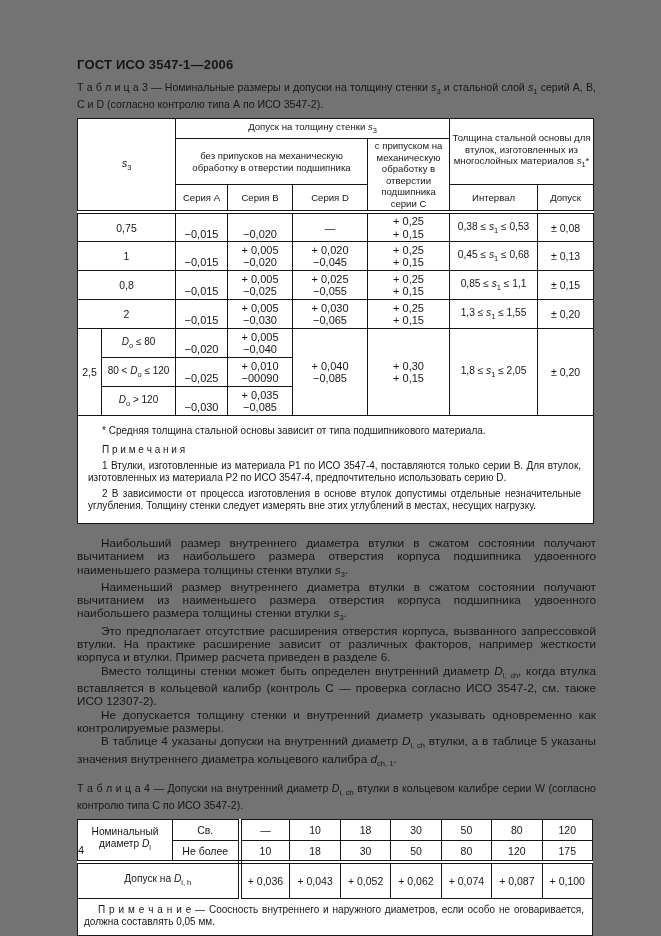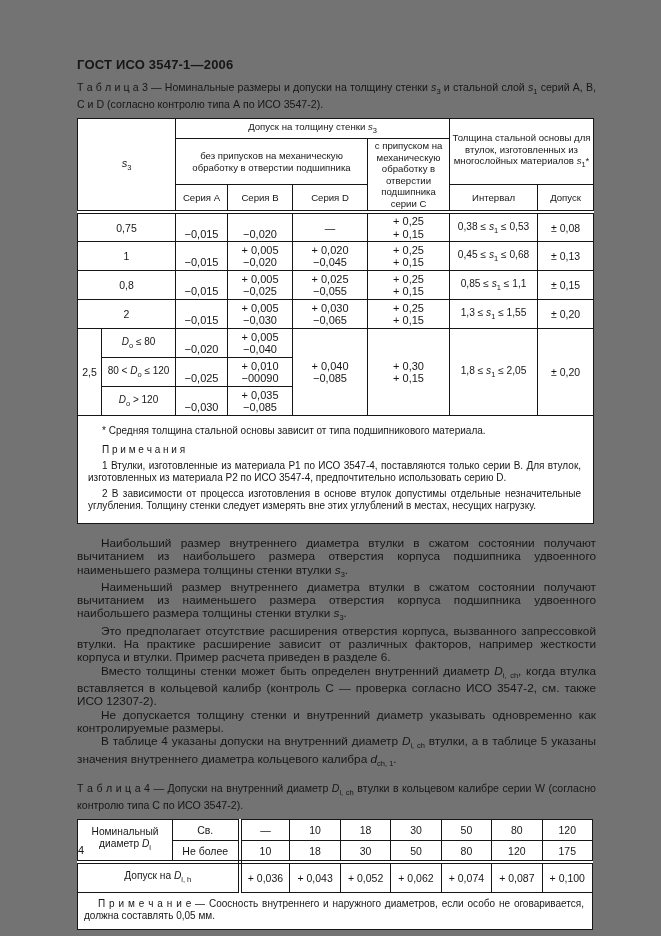--- a/index.html
+++ b/index.html
@@ -32,21 +32,21 @@
   .notes-cell{text-align:left !important;padding:5px 8px 7px 6px !important;font-size:10px;line-height:12px;}
   .notes-cell p{margin:4px;text-indent:14px;text-align:justify;}
   .notes-cell p.sp{margin-top:7px;}
 
   .body{margin-top:13px;}
   .body p{margin:0;text-indent:24px;text-align:justify;font-size:11.8px;line-height:13.2px;}
 
   .t4{margin-top:7px;}
   .t4 td{border:1px solid #161616;text-align:center;vertical-align:middle;padding:1px 2px;font-size:10.5px;overflow:hidden;}
   .t4 tr.r{height:21px;}
-  .t4 tr.rt{height:31px;}
+  .t4 tr.rt{height:37px;}
   .dvr{border-right:4px double #161616 !important;margin-left:32px;}
   .t4 .lbl{font-size:10.2px;line-height:12px;}
   .t4 .note-cell{text-align:left;padding:5px 8px 7px 6px;font-size:10px;line-height:12px;}
   .t4 .note-cell p{margin:0;text-indent:14px;text-align:justify;}
 
   .page-num{position:absolute;left:78px;top:844px;font-size:11px;}
 </style>
 </head>
 <body>
 

